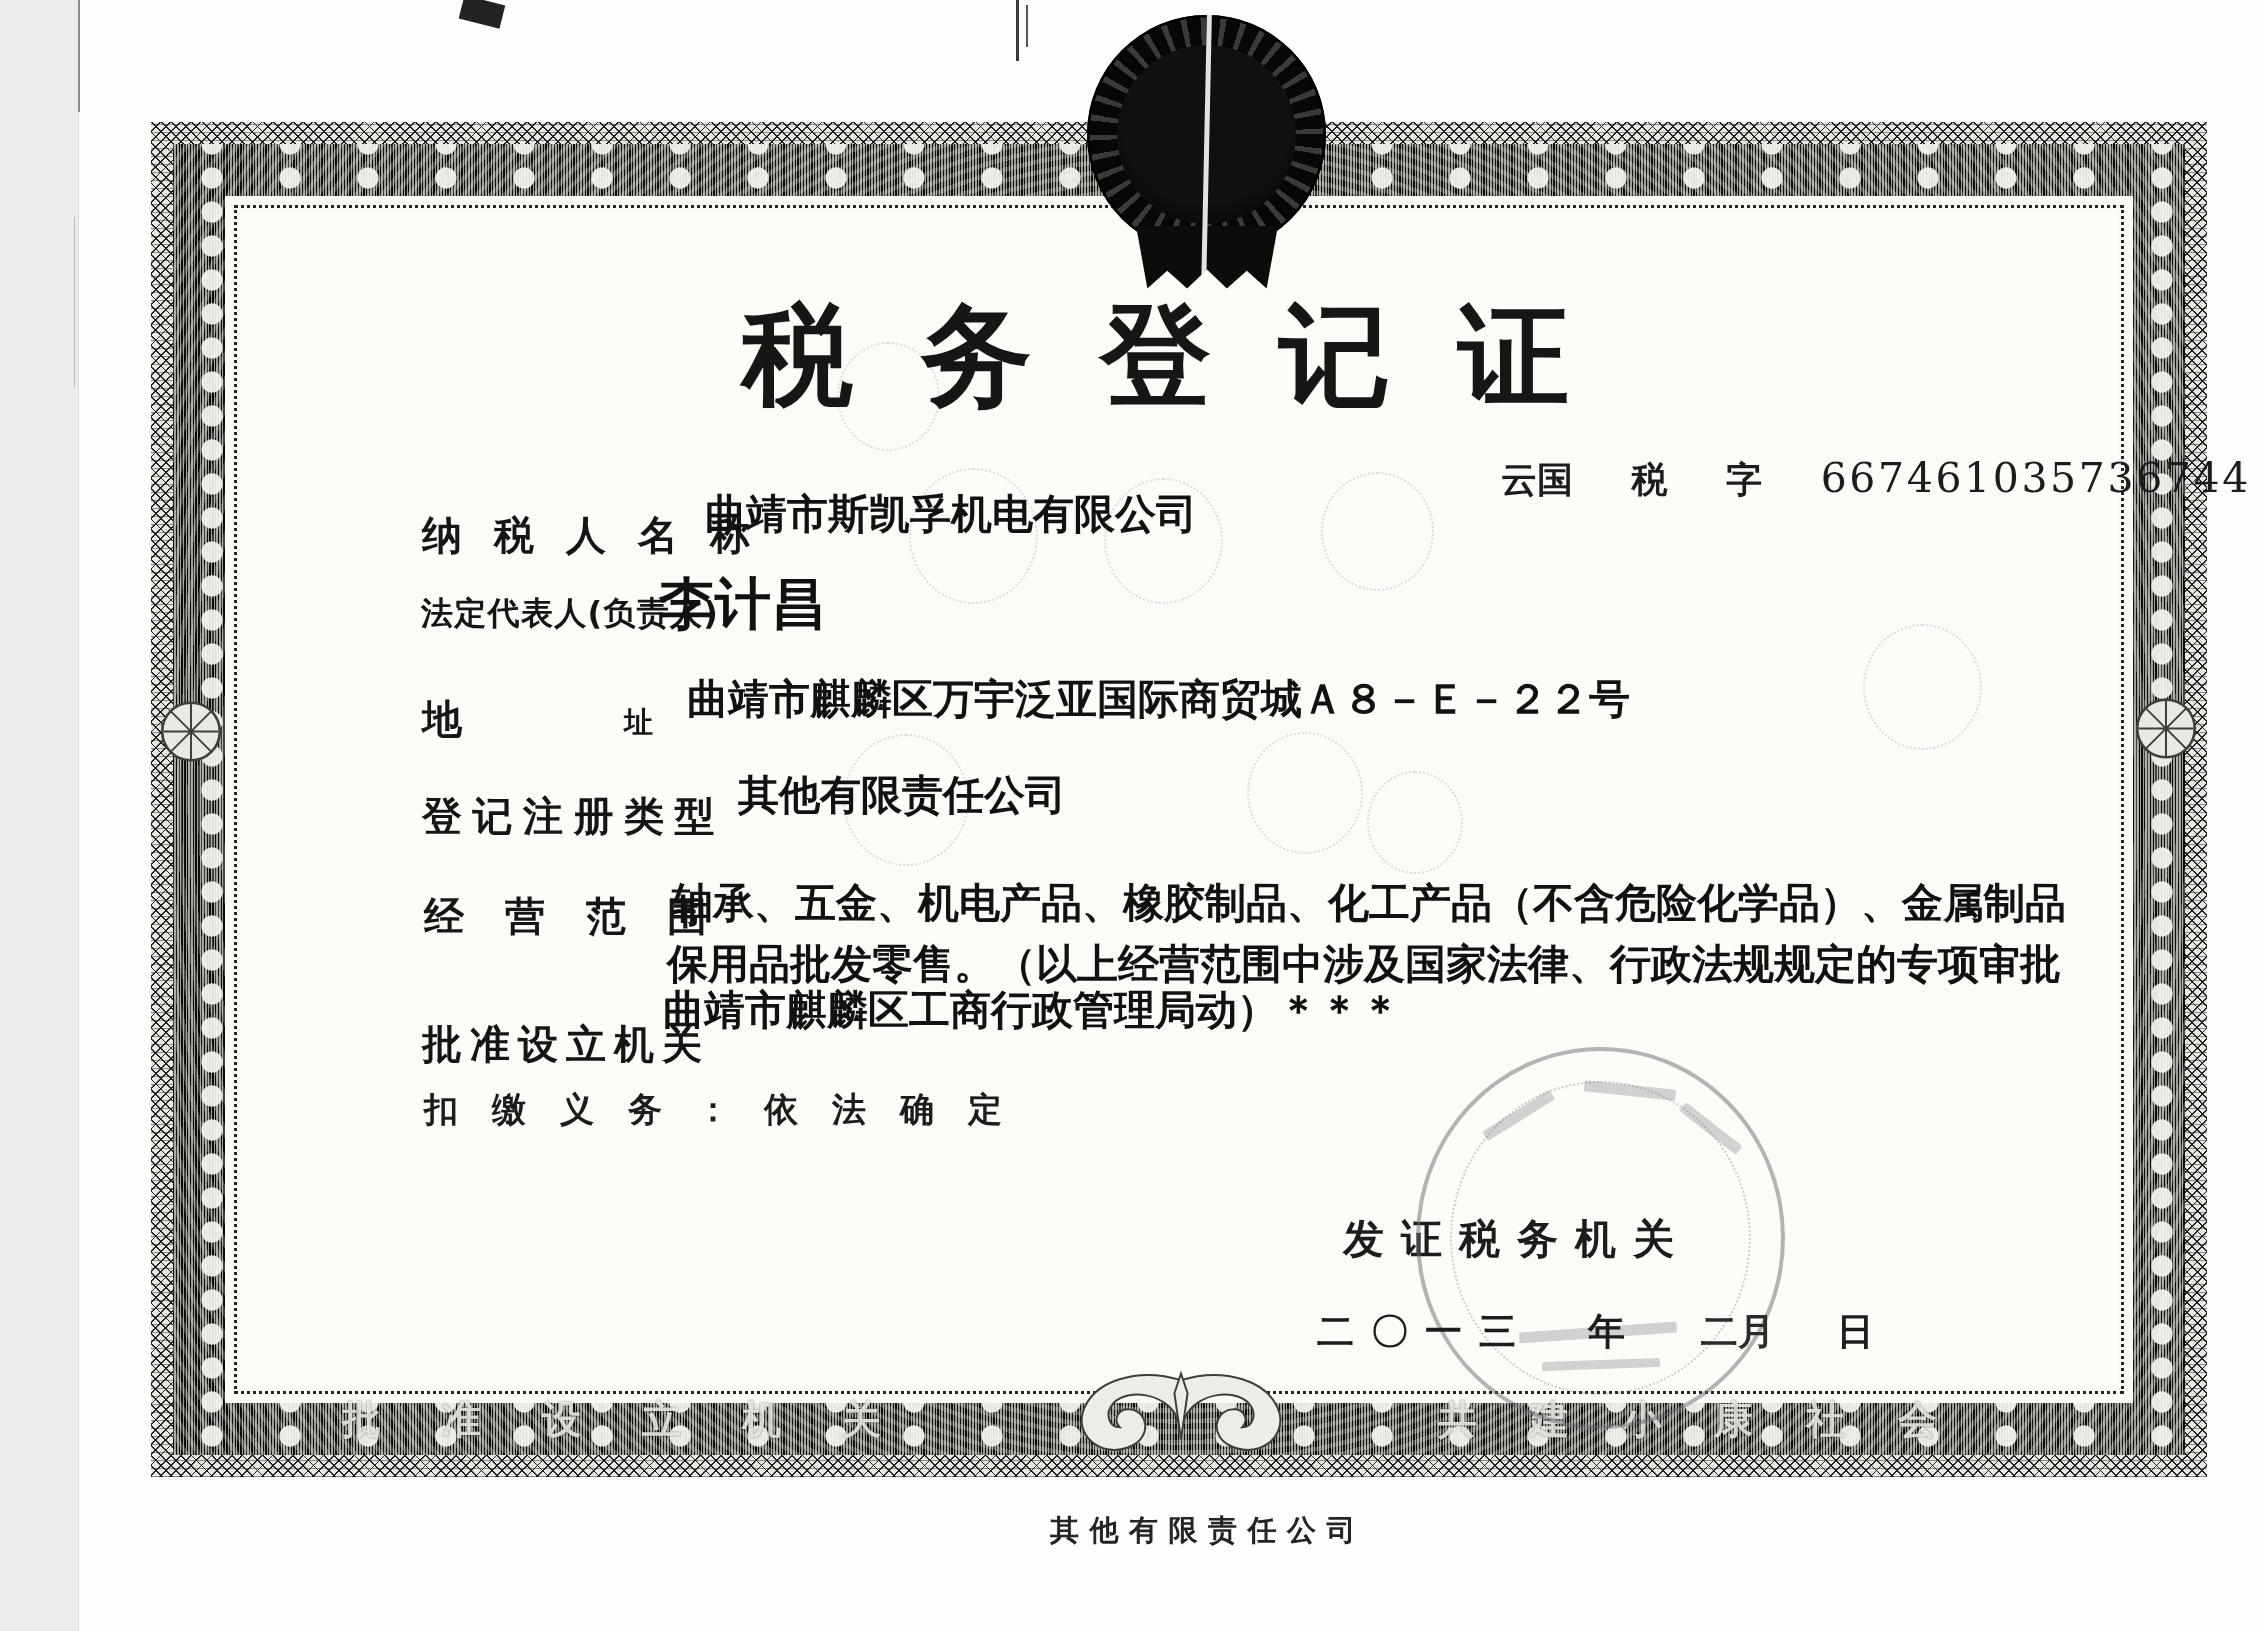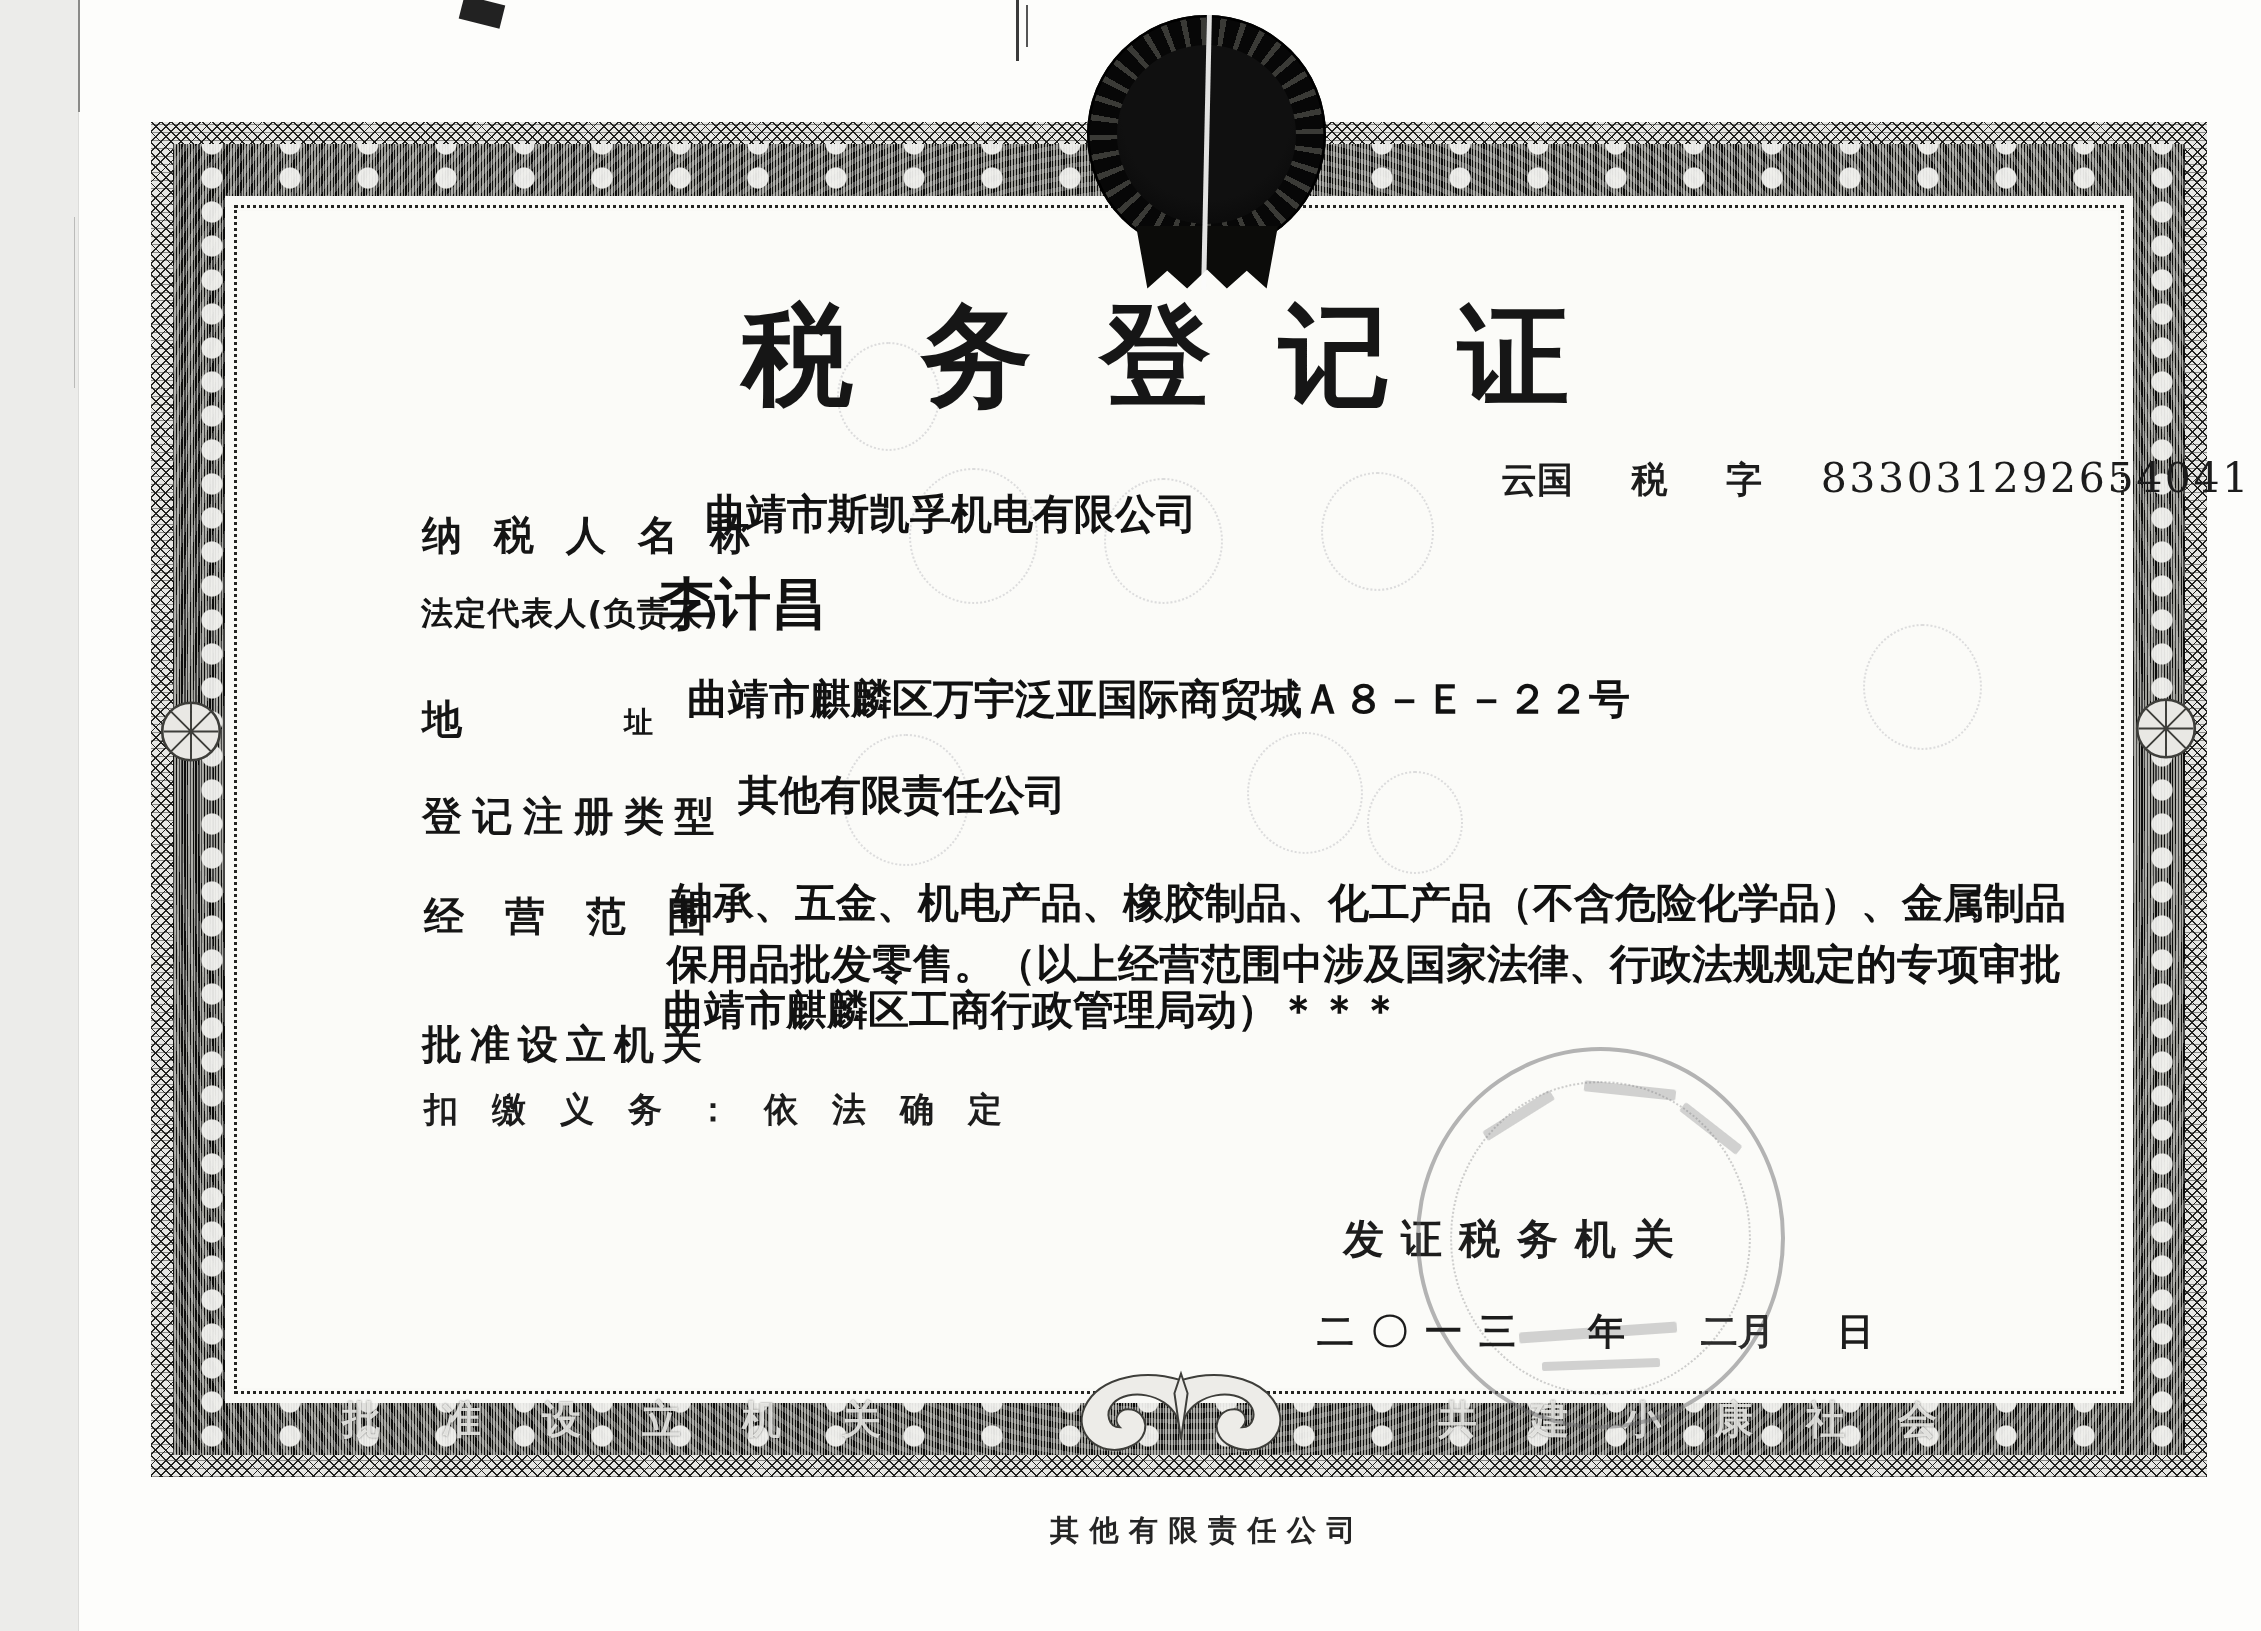--- a/index.html
+++ b/index.html
@@ -154,21 +154,21 @@
 <div class="ghost" style="left:1247px;top:732px;width:112px;height:118px;"></div>
 <div class="ghost" style="left:1367px;top:771px;width:92px;height:99px;"></div>
 <div class="ghost" style="left:1863px;top:624px;width:115px;height:122px;"></div>
 
 <div class="abs title">税务登记证</div>
 
 <div class="abs serial">
   <span class="tok">云国</span>
   <span class="tok">税</span>
   <span class="tok">字</span>
-  <span class="num">833031292654041</span>
+  <span class="num">667461035736744</span>
   
 </div>
 
 <div class="abs lab lab-taxpayer">纳税人名称</div>
 <div class="abs val val-taxpayer">曲靖市斯凯孚机电有限公司</div>
 
 <div class="abs lab lab-rep">法定代表人(负责人)</div>
 <div class="abs val val-rep">李计昌</div>
 
 <div class="abs lab lab-addr-l">地</div>

